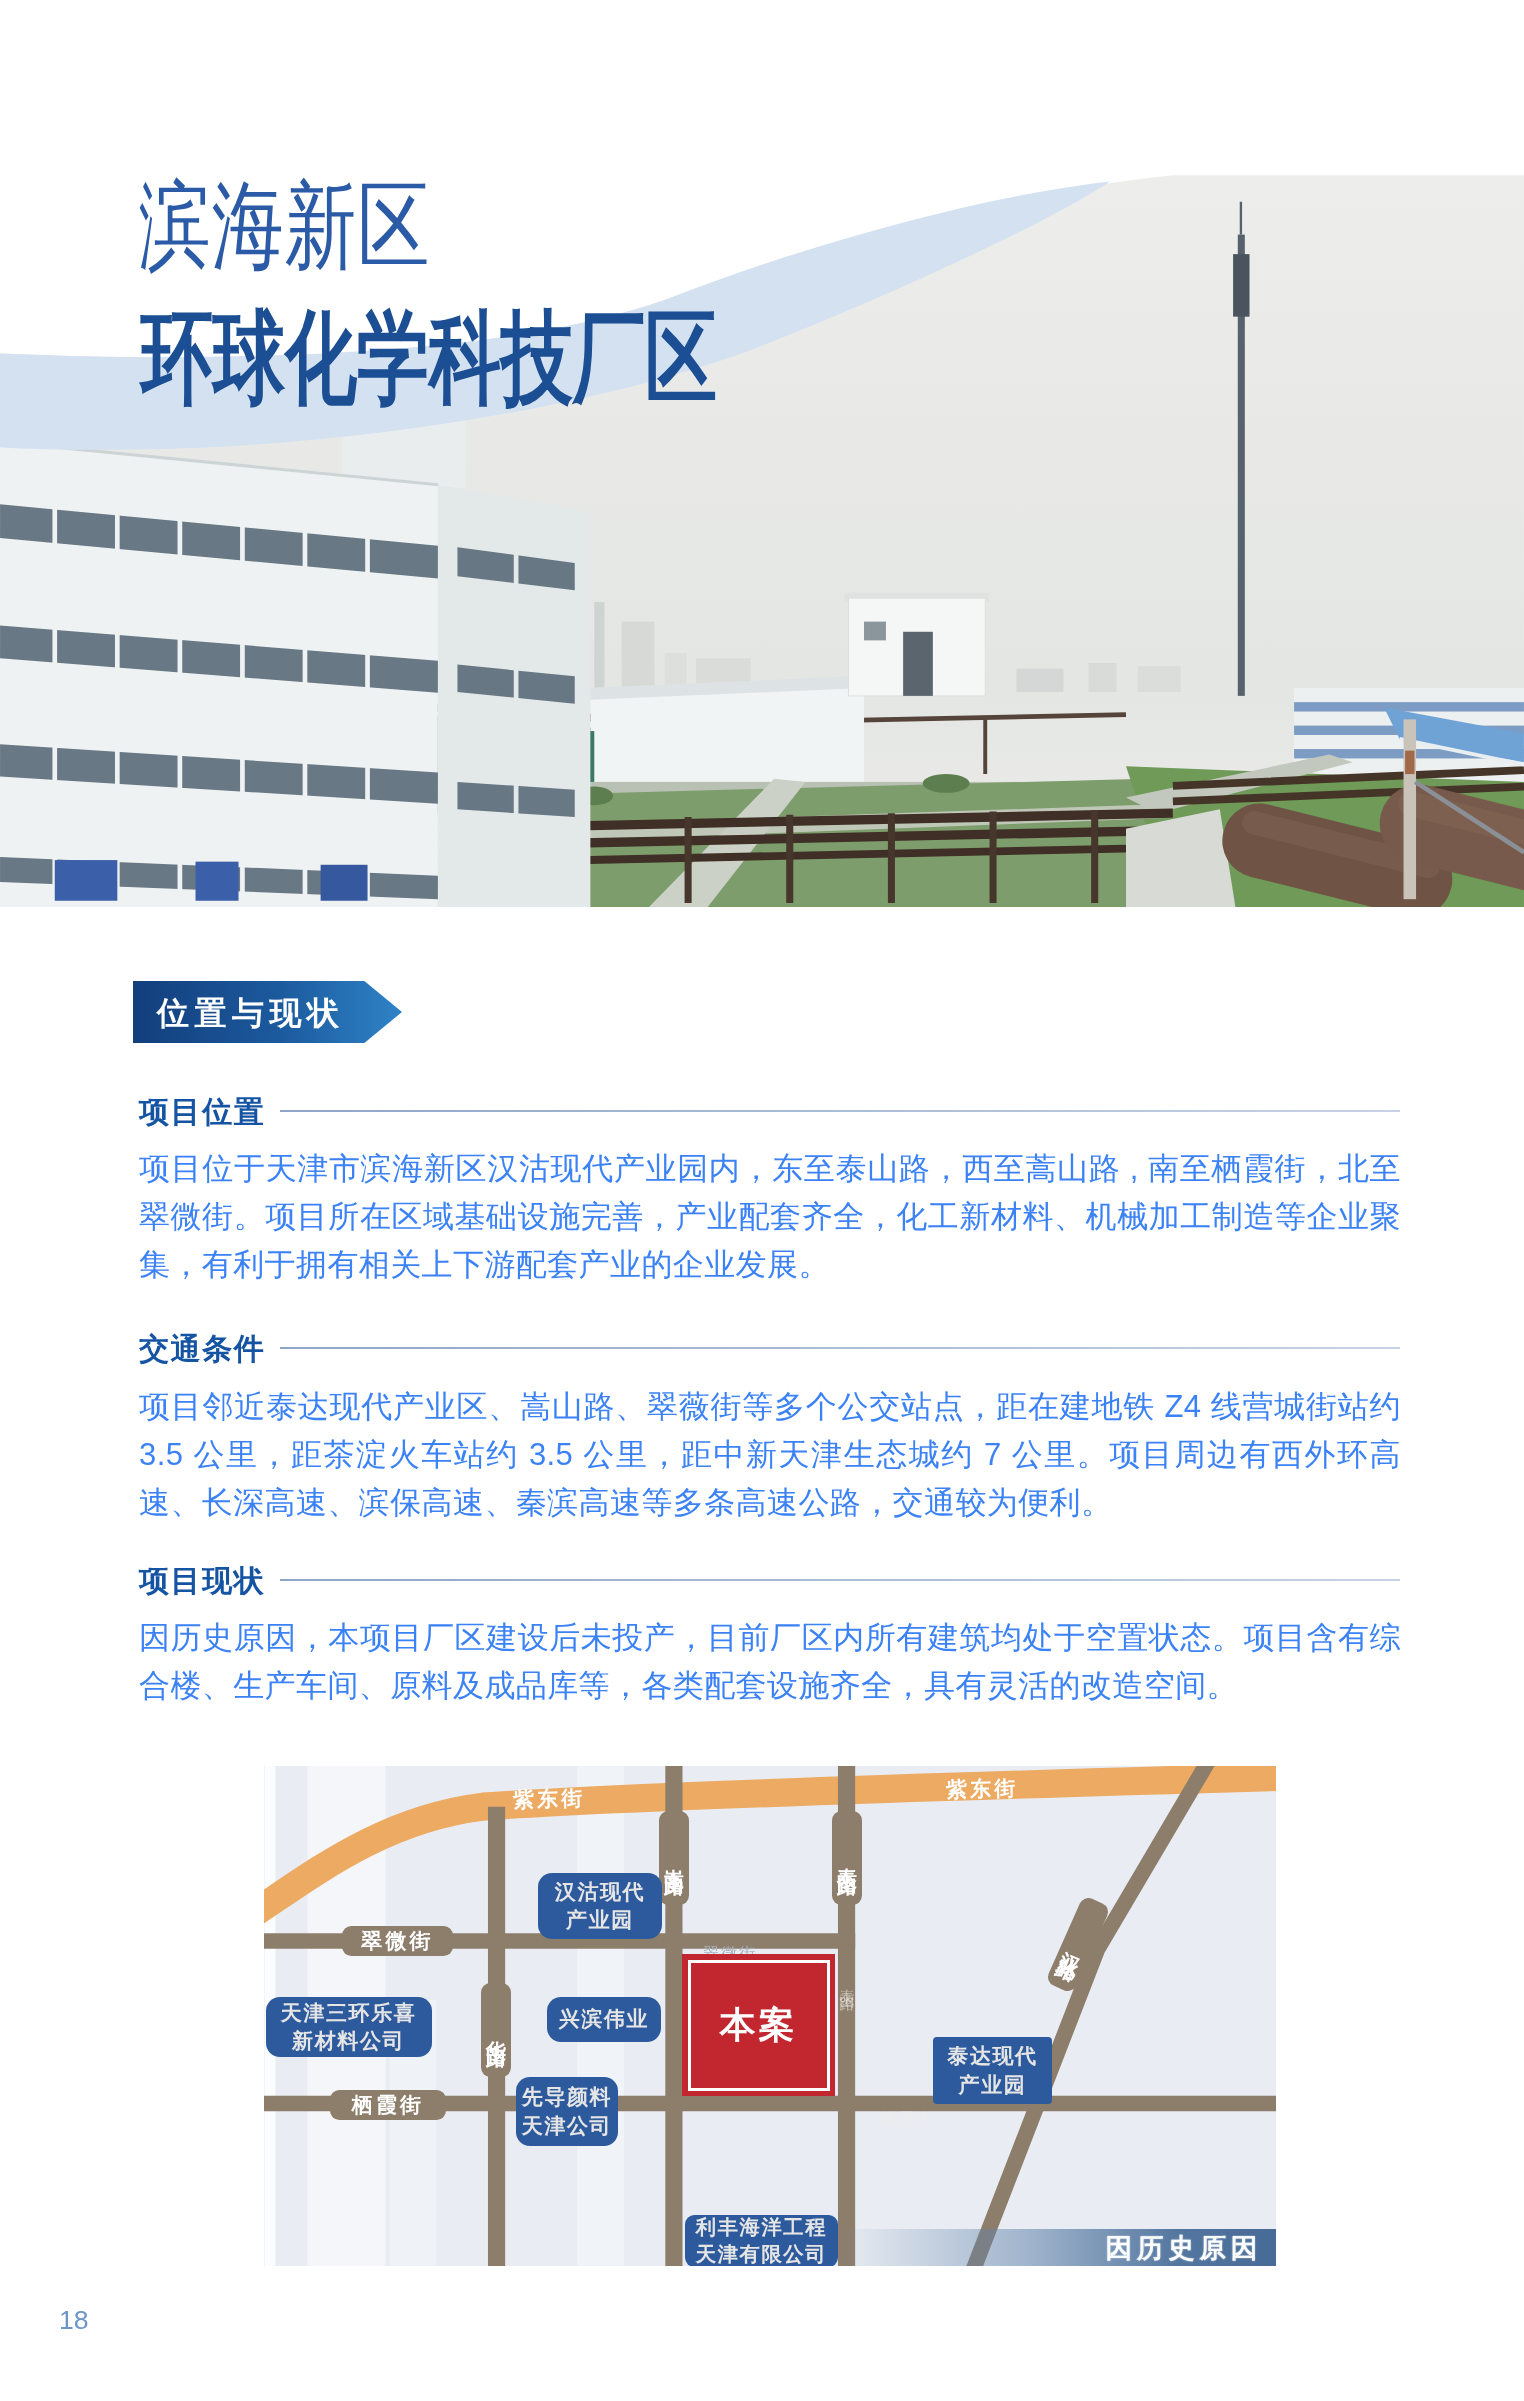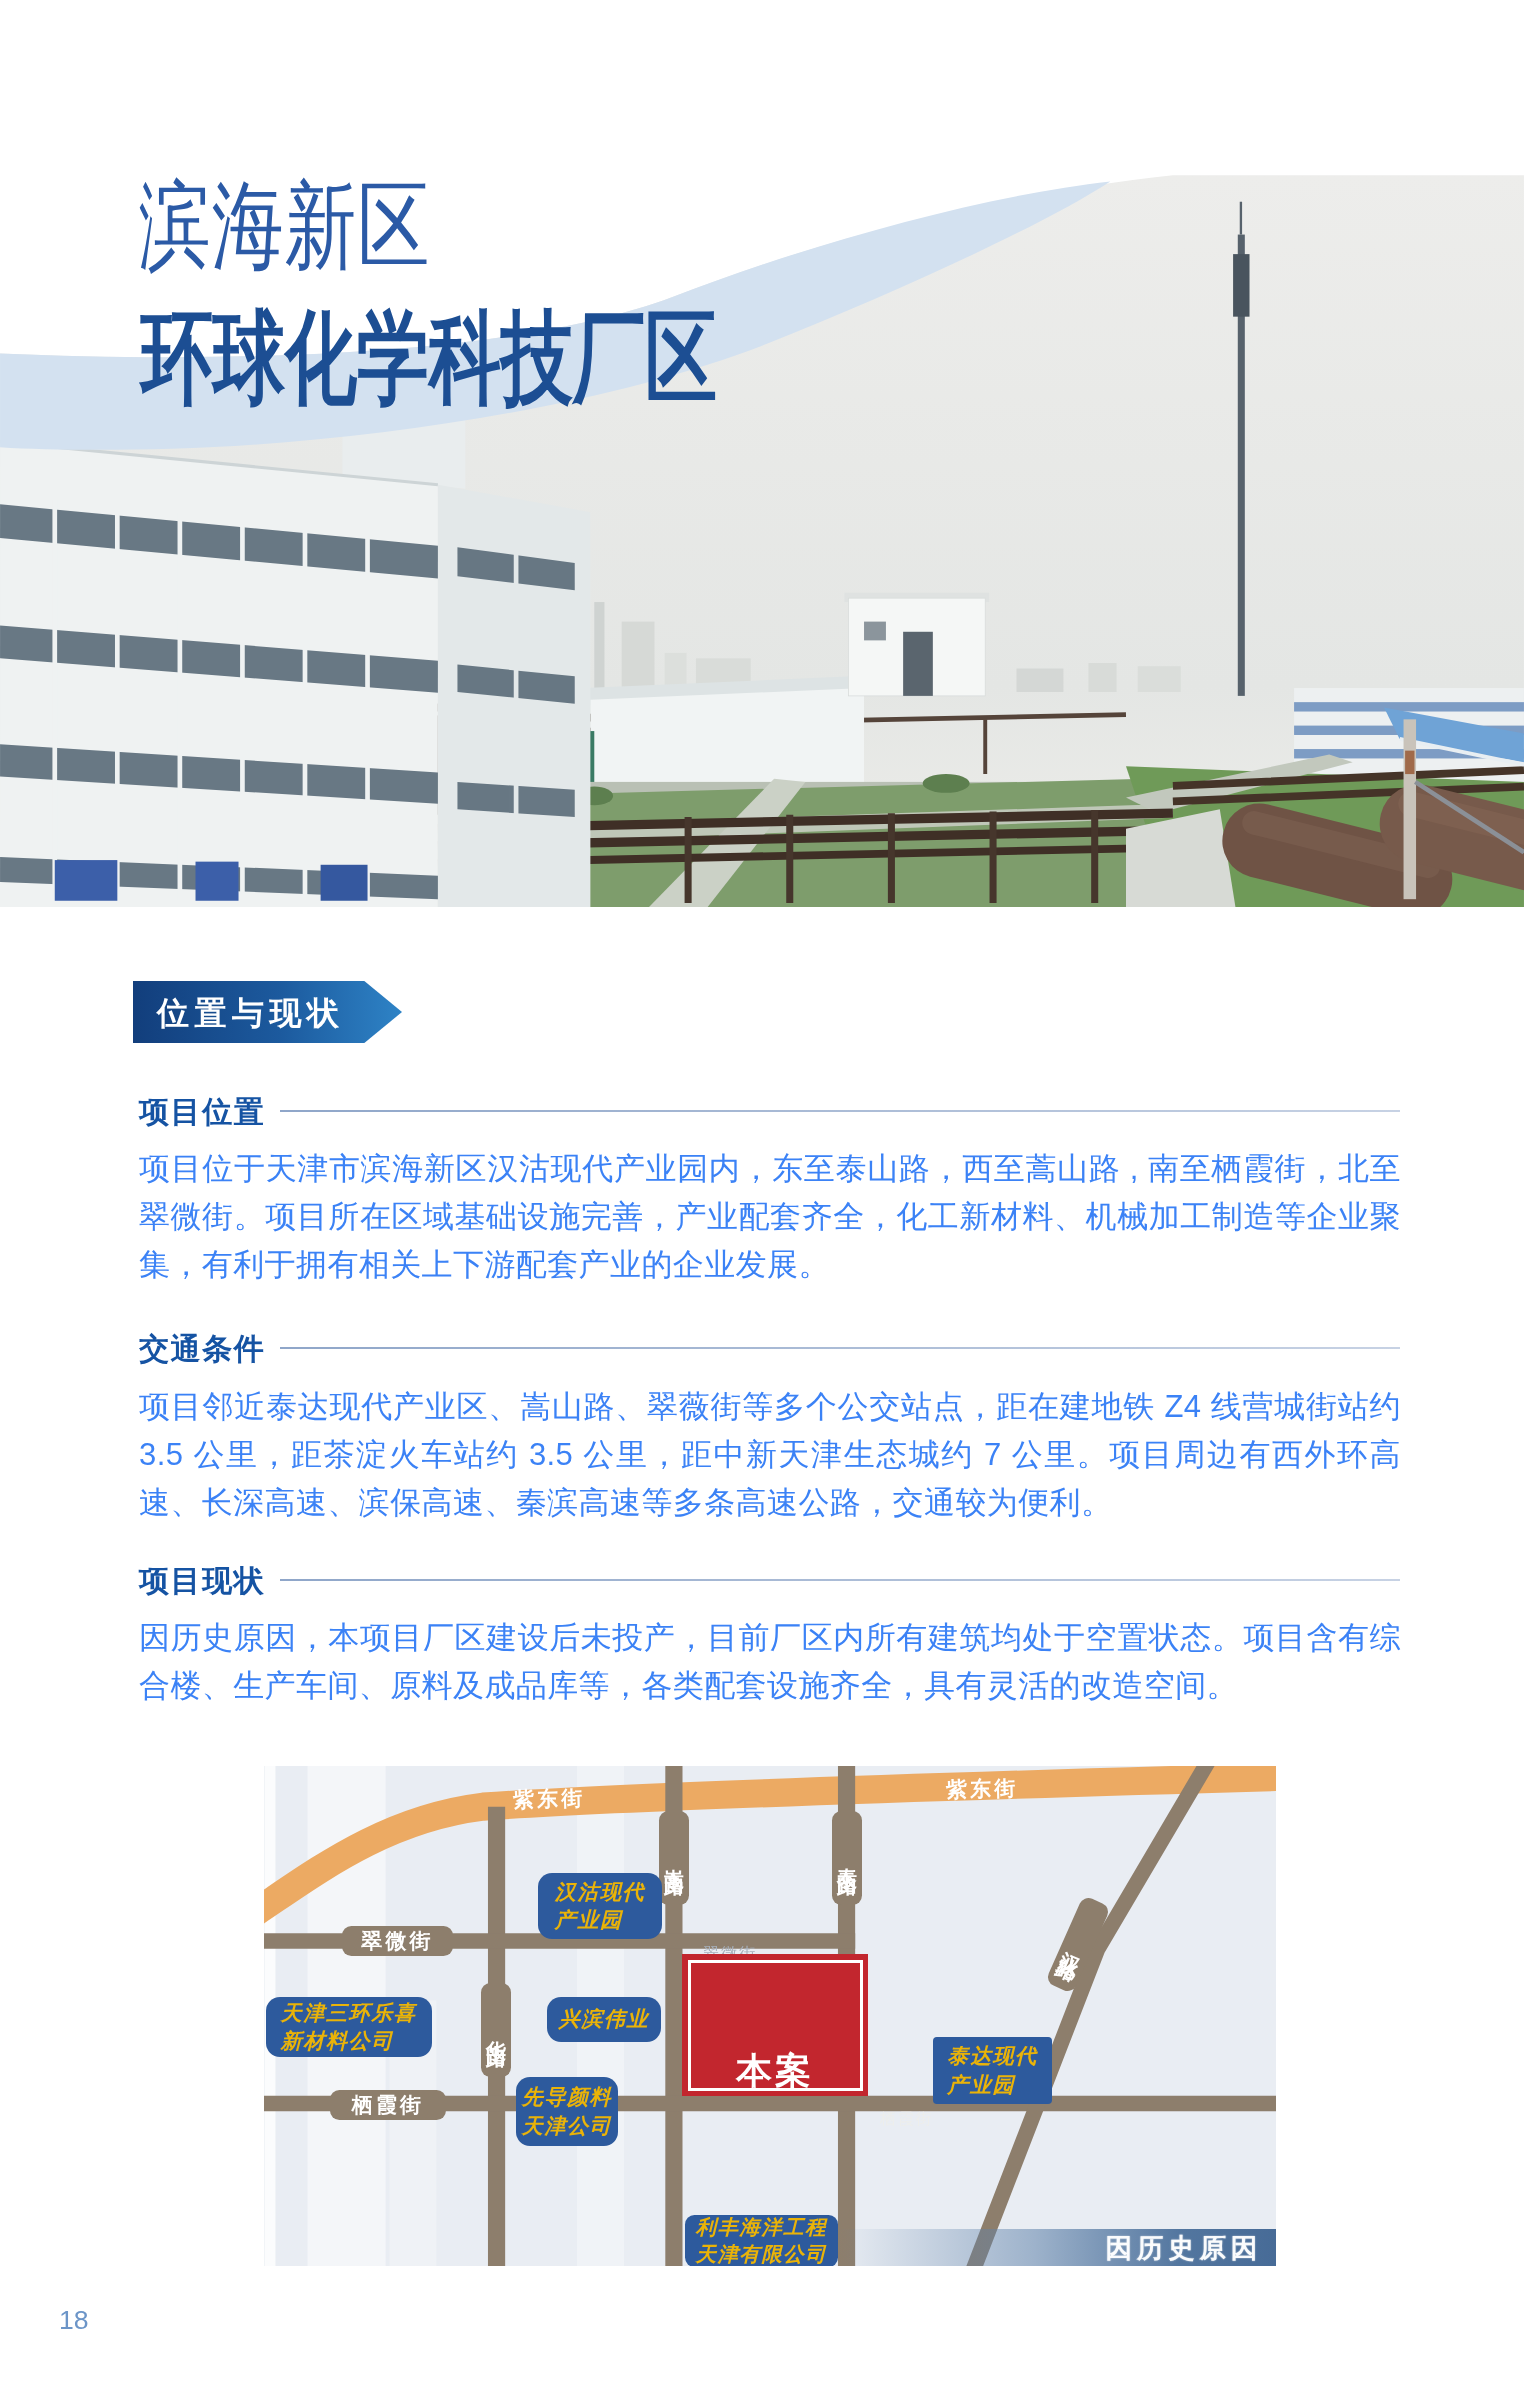--- a/index.html
+++ b/index.html
@@ -29,25 +29,25 @@
             text-align:justify;letter-spacing:0.4px;}
 
   
   .map{left:264px;top:1766px;width:1012px;height:500px;background:#e9edf3;overflow:hidden;z-index:2;}
   .map .roads{position:absolute;left:0;top:0;z-index:0;}
   .pill{position:absolute;background:#8d7e6c;color:#fff;border-radius:9.4px;z-index:2;
         display:flex;align-items:center;justify-content:center;font-weight:bold;}
   .pill-h{height:30px;font-size:21px;letter-spacing:3.1px;}
   .pill-v{width:30px;font-size:20.3px;letter-spacing:3.9px;writing-mode:vertical-rl;text-orientation:upright;}
   .street-top{position:absolute;color:#fff;font-size:21px;font-weight:bold;letter-spacing:3.1px;z-index:2;white-space:nowrap;}
-  .site{position:absolute;background:#2d5a9d;color:#eab308;border-radius:14px;z-index:2;
-        display:flex;align-items:center;justify-content:center;text-align:left;
-        font-size:21px;font-weight:600;line-height:1.35;white-space:pre-line;letter-spacing:1.6px;font-style:italic;}
-  .marker{position:absolute;left:418px;top:188px;width:186px;height:142px;background:#c2262e;z-index:2;
-          display:flex;align-items:flex-end;justify-content:center;}
+  .site{position:absolute;background:#2d5a9d;color:#e5e5e5;border-radius:14px;z-index:2;
+        display:flex;align-items:center;justify-content:center;text-align:center;
+        font-size:21px;font-weight:600;line-height:1.35;white-space:pre-line;letter-spacing:1.6px;}
+  .marker{position:absolute;left:418px;top:188px;width:153px;height:142px;background:#c2262e;z-index:2;
+          display:flex;align-items:center;justify-content:center;}
   .marker .frame{position:absolute;left:5.5px;top:5.5px;right:5.5px;bottom:5.5px;border:3.1px solid #ffffff;}
   .marker .txt{color:#fff;font-size:36px;font-weight:bold;letter-spacing:3.1px;z-index:1;}
   .faint{position:absolute;z-index:1;white-space:nowrap;}
   .caption-banner{position:absolute;left:573px;top:463px;width:439px;height:38px;z-index:3;
           background:linear-gradient(90deg,rgba(122,152,186,0) 0%,rgba(95,130,170,0.55) 45%,rgba(70,108,152,0.92) 78%,rgba(62,100,146,0.95) 100%);
           display:flex;align-items:center;justify-content:flex-end;padding-right:14px;box-sizing:border-box;}
   .caption-banner span{color:rgba(255,255,255,0.92);font-size:26.6px;letter-spacing:4.7px;font-weight:600;
           text-shadow:0 0 1.6px rgba(255,255,255,0.7);}
 
   .page-num{left:59px;top:2305px;font-size:26.6px;color:#6c95c8;z-index:2;}

